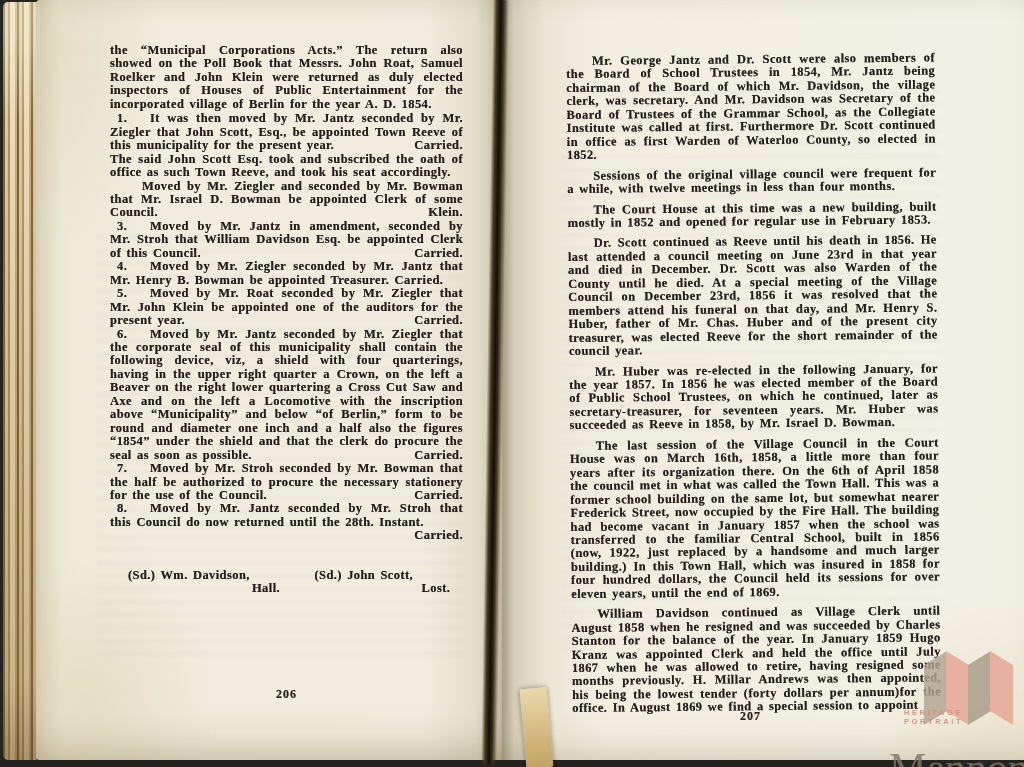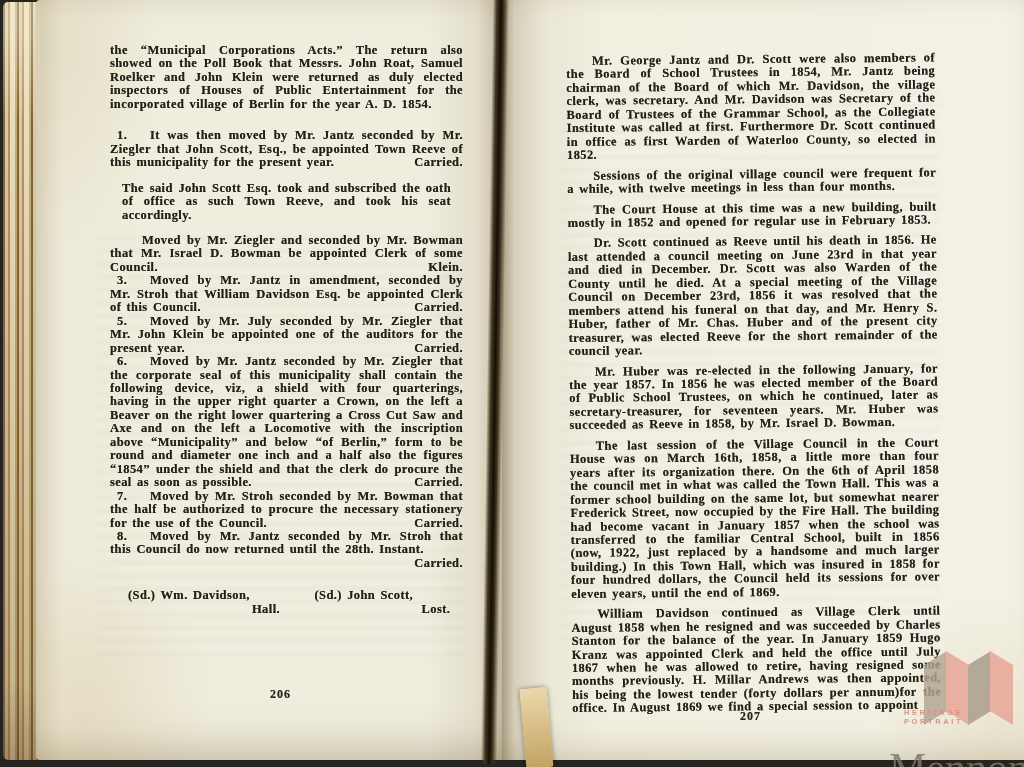--- a/index.html
+++ b/index.html
@@ -51,40 +51,40 @@
   .ghost-right{left:560px;top:90px;width:380px;height:560px;}
 
   
   .textcol{
     position:absolute;color:#23201a;font-weight:bold;text-align:justify;
     font-size:12.5px;line-height:13.45px;letter-spacing:.4px;word-spacing:1.8px;
     text-shadow:0 0 .5px rgba(35,30,24,.65);
   }
   .text-left{left:110px;top:44px;width:353px;}
   .text-right{left:566px;top:55px;width:369px;transform:rotate(-0.55deg);transform-origin:0 0;}
-  .intro{margin:0 0 18px;}
+  .intro{margin:0 0 1px;}
   .itext{margin:0 0 0;text-indent:7px;overflow:hidden;font-family:Liberation Serif, serif;}
-  .item .cont{margin:12px;}
+  .item .cont{margin:0;}
   .cont:empty{display:none;}
   .num{display:inline-block;min-width:33px;text-indent:0;}
   .item-out .itext{text-indent:-15px;}
   .item-out .num{min-width:47px;}
   .result{float:right;}
   .rp{margin:0 0 7px;text-indent:26px;overflow:hidden;}
-  .sigs{display:flex;margin-top:19px;}
+  .sigs{display:flex;margin-top:26px;}
   .sigcol{width:50%;}
   .sig-name-1{margin-left:18px;}
   .sig-role-1{margin-left:142px;}
   .sig-name-2{margin-left:28px;}
   .sig-role-2{margin-left:135px;}
   .pagenum{
     position:absolute;color:#2a261f;font-weight:bold;font-size:12px;letter-spacing:1px;
     text-align:center;text-shadow:0 0 .5px rgba(35,30,24,.6);
   }
-  .pn-left{left:104px;width:353px;top:687px;}
+  .pn-left{left:110px;width:353px;top:687px;}
   .pn-right{left:566px;width:369px;top:709px;}
 
   
   .wm{position:absolute;z-index:40;pointer-events:none;}
   .wm-logo{left:924px;top:651px;width:90px;height:74px;opacity:.82;}
   .fold{position:absolute;top:0;width:23px;height:74px;}
   .fold-1{left:0;   background:#b2a492;clip-path:polygon(0 19%,100% 0,100% 81%,0 100%);}
   .fold-2{left:22px;background:#e7a495;clip-path:polygon(0 0,100% 19%,100% 100%,0 81%);}
   .fold-3{left:44px;background:#a89a88;clip-path:polygon(0 19%,100% 0,100% 81%,0 100%);}
   .fold-4{left:66px;background:#e7a495;clip-path:polygon(0 0,100% 19%,100% 100%,0 81%);}
@@ -126,24 +126,25 @@
     <p class="itext"><span class="num">2.</span><span>Moved by Mr. Ziegler and seconded by Mr. Bowman that Mr. Israel D. Bowman be appointed Clerk of some Council.</span><span class="result">Klein.</span></p>
 
   </div>
 
   <div class="item">
     <p class="itext"><span class="num">3.</span><span>Moved by Mr. Jantz in amendment, seconded by Mr. Stroh that William Davidson Esq. be appointed Clerk of this Council.</span><span class="result">Carried.</span></p>
 
   </div>
 
   <div class="item">
+    <p class="itext"><span class="num">4.</span><span>Moved by Mr. Ziegler seconded by Mr. Jantz that Mr. Henry B. Bowman be appointed Treasurer.  Carried.</span><span class="result"></span></p>
   </div>
 
   <div class="item">
-    <p class="itext"><span class="num">5.</span><span>Moved by Mr. July seconded by Mr. Ziegler that Mr. John Klein be appointed one of the auditors for the present year.</span><span class="result">Carried.</span></p>
+    <p class="itext"><span class="num">5.</span><span>Moved by Mr. Roat seconded by Mr. Ziegler that Mr. John Klein be appointed one of the auditors for the present year.</span><span class="result">Carried.</span></p>
 
   </div>
 
   <div class="item">
     <p class="itext"><span class="num">6.</span><span>Moved by Mr. Jantz seconded by Mr. Ziegler that the corporate seal of this municipality shall contain the following device, viz, a shield with four quarterings, having in the upper right quarter a Crown, on the left a Beaver on the right lower quartering a Cross Cut Saw and Axe and on the left a Locomotive with the inscription above “Municipality” and below “of Berlin,” form to be round and diameter one inch and a half also the figures “1854” under the shield and that the clerk do procure the seal as soon as possible.</span><span class="result">Carried.</span></p>
 
   </div>
 
   <div class="item">
     <p class="itext"><span class="num">7.</span><span>Moved by Mr. Stroh seconded by Mr. Bowman that the half be authorized to procure the necessary stationery for the use of the Council.</span><span class="result">Carried.</span></p>

